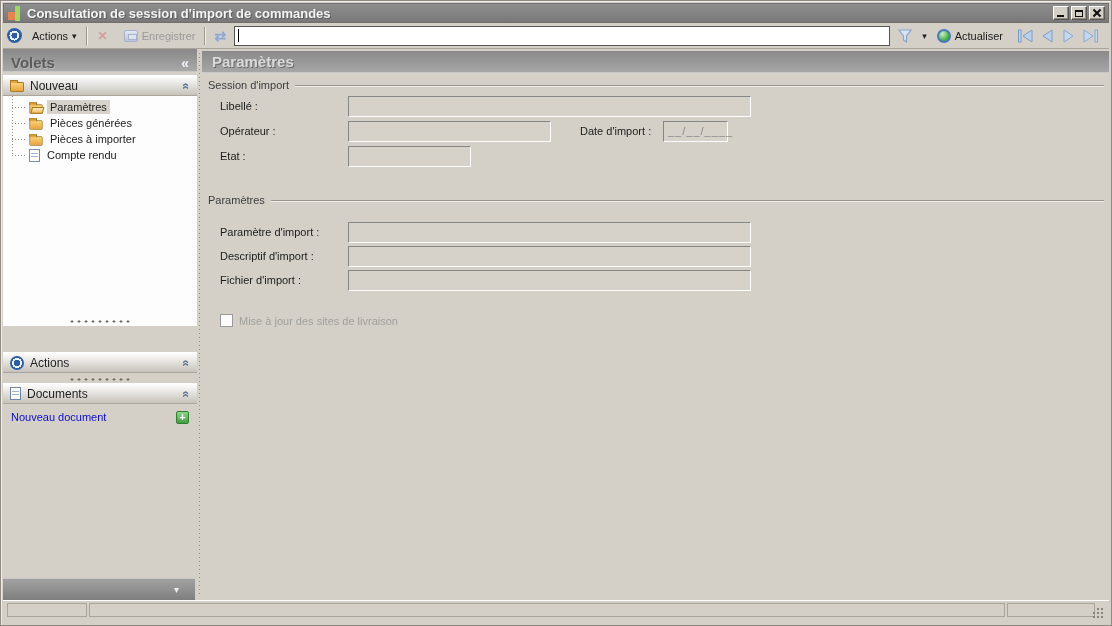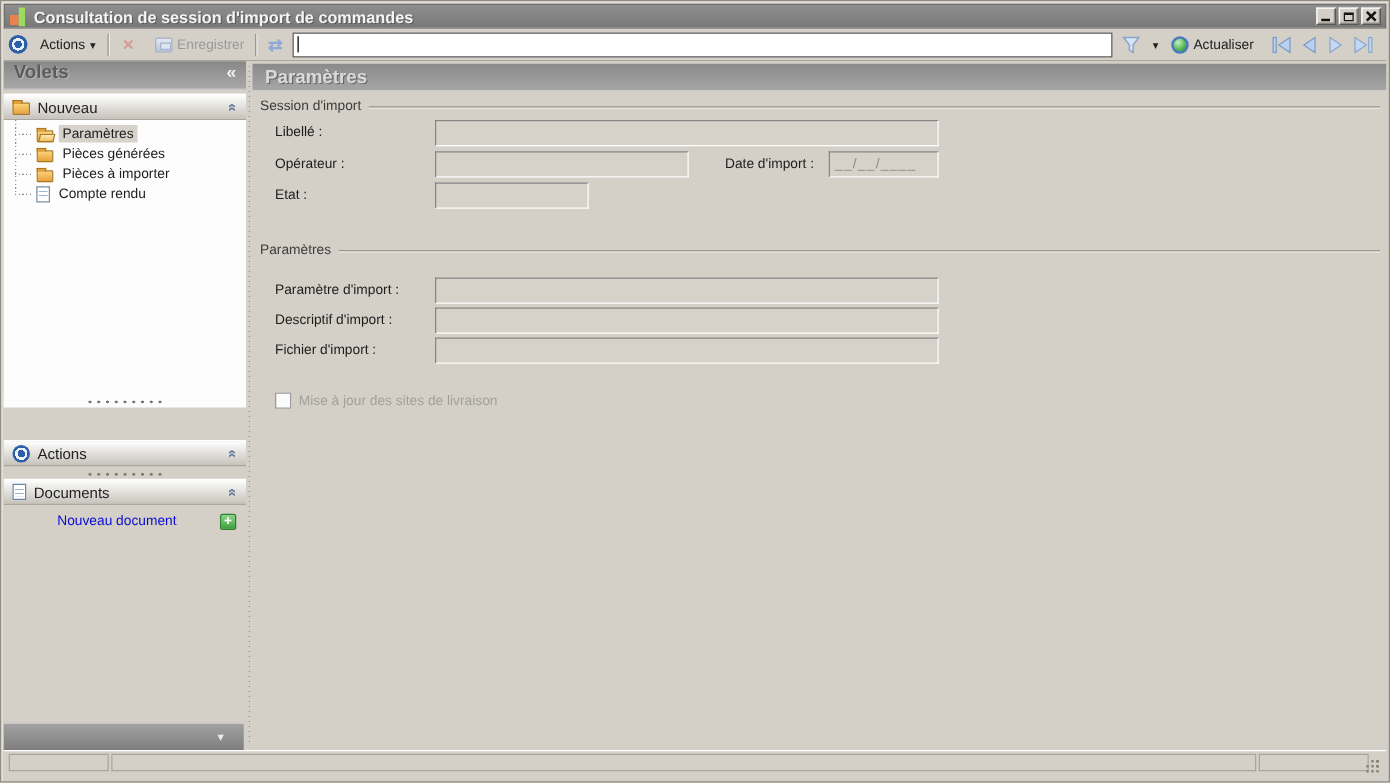--- a/index.html
+++ b/index.html
@@ -55,21 +55,21 @@
   .navgroup { display:flex; align-items:center; gap:6px; margin:0 6px 0 10px; }
   .nav-btn { background:none; border:none; padding:0; display:flex; cursor:default; }
 
   
   .bodyarea { position:absolute; top:48px; left:2px; right:2px; bottom:25px; display:flex; }
 
   
   .sidebar { position:relative; width:194px; background:#d4d0c8; flex:0 0 auto; }
   .volets-header { position:absolute; top:0; left:0; right:0; height:23px;
                    background:linear-gradient(#888,#a8a8a8); border-bottom:1px solid #c6c6c6;
-                   display:flex; align-items:flex-start; padding:0 8px; }
+                   display:flex; align-items:flex-end; padding:0 8px; }
   .volets-title { font-size:15px; font-weight:bold; color:#5c5c5c; text-shadow:1px 1px 0 #b5b5b5; flex:1; }
   .collapse-glyph { color:#eef2f8; font-size:14px; font-weight:bold; }
   .white-zone { position:absolute; top:26px; left:0; right:0; height:251px; background:#fdfdfd; }
   .sec-header { position:absolute; left:0; right:0; height:21px; display:flex; align-items:center; gap:6px;
                 padding:0 7px; background:linear-gradient(#fefefe,#c7c3bb); border-top:1px solid #fff;
                 border-bottom:1px solid #aaa69e; font-size:12px; color:#1f1f1f; }
   .sec-header .label { flex:1; }
   .chev { display:inline-block; color:#5f7795; font-weight:bold; font-size:12px; }
   .chev.up   { transform:rotate(90deg); }
   .chev.down { transform:rotate(-90deg); }
@@ -100,21 +100,21 @@
   .tree-row.selected .tree-label { background:#d7d3cb; }
 
   .hsplit { position:absolute; left:0; right:0; height:8px; display:flex; align-items:center; justify-content:center; }
   .hsplit .dots { width:66px; height:3px;
                   background-image:radial-gradient(circle,#6f6b64 1px,transparent 1.2px);
                   background-size:7px 3px; background-position:center; }
   .hsplit1 { top:268px; background:#fdfdfd; }
   .hsplit2 { top:326px; }
 
   .doc-row { position:absolute; top:358px; left:0; right:0; height:20px; display:flex; align-items:center; padding:0 8px; }
-  .new-doc-link { color:#0b0bd6; text-decoration:none; flex:1;text-align:center; }
+  .new-doc-link { color:#0b0bd6; text-decoration:none; flex:1; }
   .plus-btn { width:13px; height:13px; background:linear-gradient(#8fd48f,#3f9f3f); border:1px solid #2f7f2f;
               border-radius:2px; color:#fff; font-weight:bold; font-size:11px; line-height:11px;
               text-align:center; cursor:default; padding:0; }
   .sidebar-bottom-bar { position:absolute; left:0; right:2px; bottom:0; height:22px;
                         background:linear-gradient(#a2a2a2,#7e7e7e); border-top:1px solid #c8c8c8;
                         display:flex; align-items:center; justify-content:flex-end; padding:0 16px; }
   .sidebar-bottom-bar .caret { color:#ececec; font-size:10px; }
 
   
   .vsplit { width:5px; flex:0 0 auto; background:#d4d0c8; position:relative; }
@@ -134,21 +134,21 @@
   .g-session { top:30px; }
   .g-params  { top:145px; }
 
   .frm-label { position:absolute; left:18px; color:#1c1c1c; }
   .field { position:absolute; height:21px; background:#d6d2ca; border:1px solid;
            border-color:#868686 #fdfdfd #fdfdfd #868686; }
   .field.dateval { color:#8a8a8a; padding:3px 4px; font-size:11px; letter-spacing:1px; }
 
   .lbl-libelle   { top:51px; } .fld-libelle   { top:47px; left:146px; width:403px; }
   .lbl-operateur { top:76px; } .fld-operateur { top:72px; left:146px; width:203px; }
-  .lbl-date      { top:76px; left:378px; }     .fld-date { top:72px; left:461px; width:88px; }
+  .lbl-date      { top:76px; left:378px; }     .fld-date { top:72px; left:461px; width:65px; }
   .lbl-etat      { top:101px; } .fld-etat     { top:97px; left:146px; width:123px; }
   .lbl-param     { top:177px; } .fld-param    { top:173px; left:146px; width:403px; }
   .lbl-descr     { top:201px; } .fld-descr    { top:197px; left:146px; width:403px; }
   .lbl-fichier   { top:225px; } .fld-fichier  { top:221px; left:146px; width:403px; }
 
   .chk-row { position:absolute; top:265px; left:18px; display:flex; align-items:center; gap:6px; color:#a2a09b; }
   .chk-box { width:13px; height:13px; background:#fbfbfb; border:1px solid #9a9a9a; }
 
   
   .statusbar { position:absolute; left:2px; right:2px; bottom:7px; height:18px; background:#d4d0c8;

